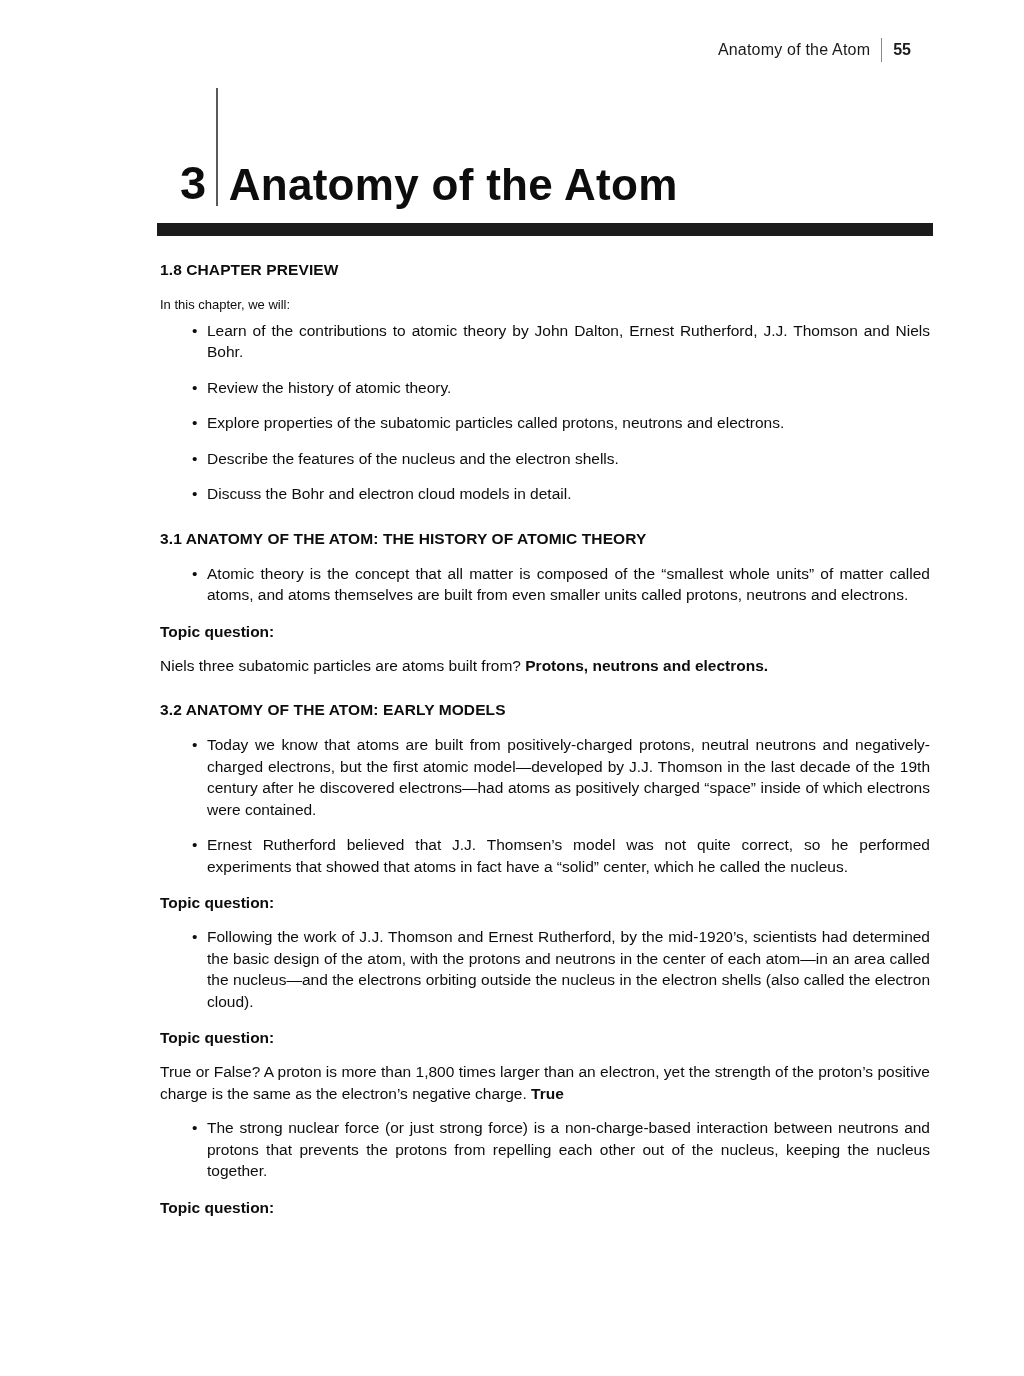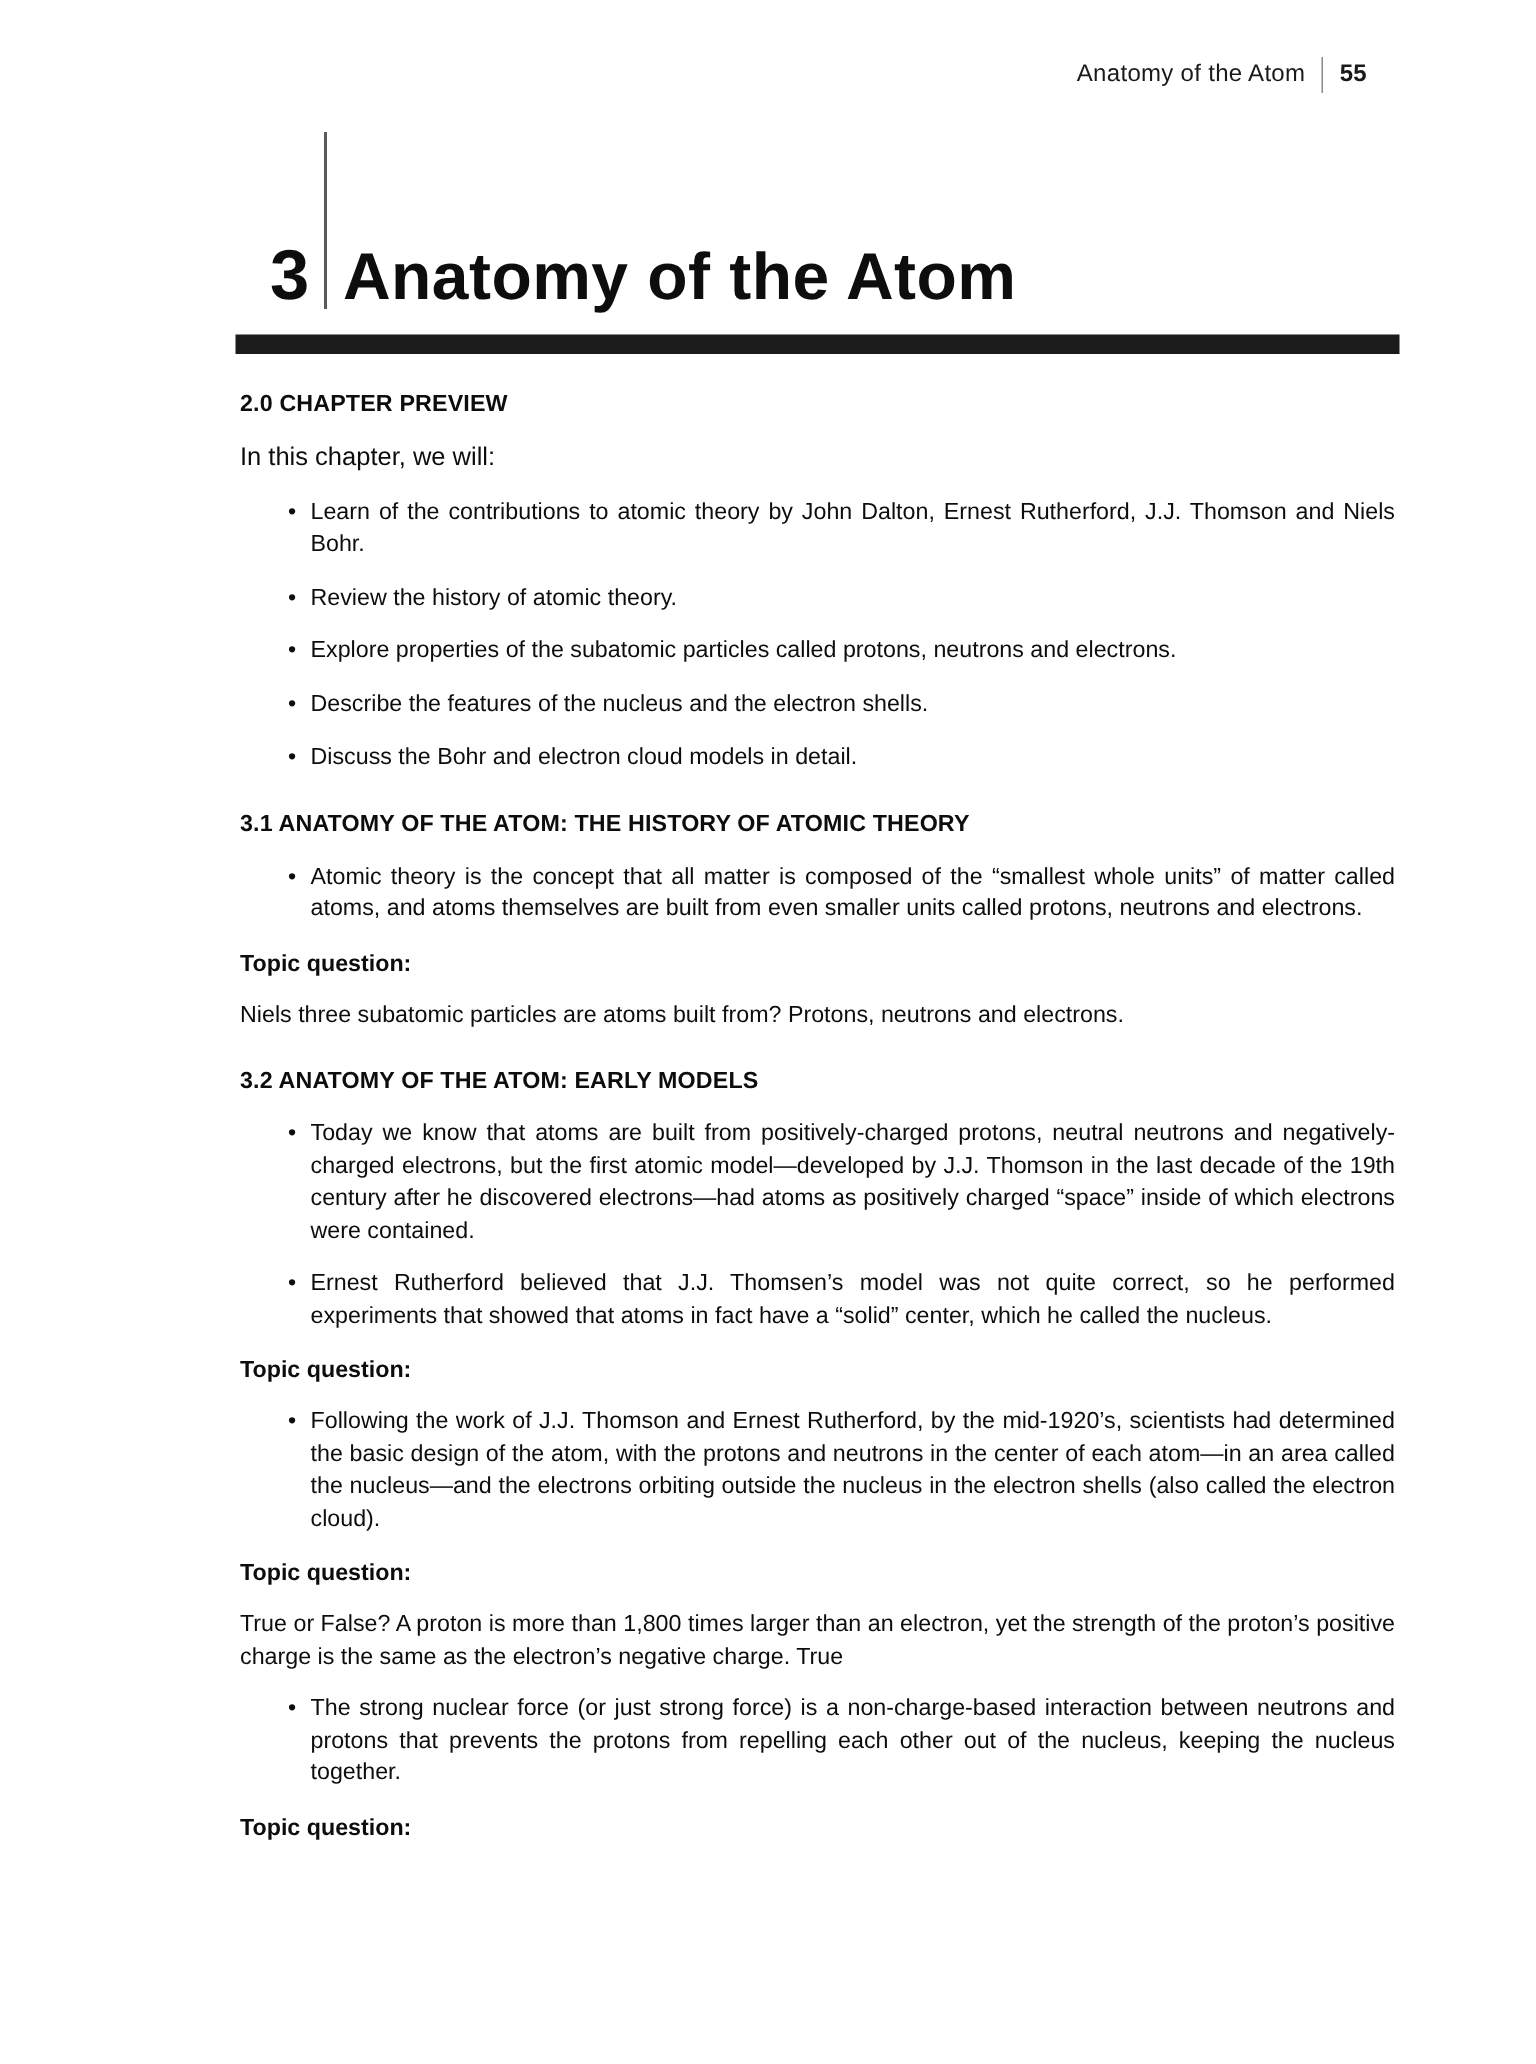--- a/index.html
+++ b/index.html
@@ -81,23 +81,23 @@
   }
 
   
   .section-heading {
     font-size: 15.5px;
     font-weight: bold;
     margin: 25px 0 15px 0;
     letter-spacing: 0.1px;
   }
   .body-text {
-    font-size: 17px;
+    font-size: 13px;
     line-height: 21.5px;
-    margin: 0 0 15px 0;
+    margin: 0 0 4px 0;
   }
   ul.bullets {
     list-style: none;
     margin: 0 0 2px 0;
     padding: 0 0 0 47px;
   }
   ul.bullets li {
     position: relative;
     font-size: 15.5px;
     line-height: 21.5px;
@@ -114,21 +114,21 @@
     font-size: 15.5px;
     font-weight: bold;
     margin: 17px 0 14px 0;
   }
   .topic-q {
     font-size: 15.5px;
     line-height: 21.5px;
     margin: 0 0 13px 0;
     text-align: justify;
   }
-  .answer { font-weight: normal; }
+  .answer { font-weight: bold; }
 </style>
 </head>
 <body>
 
 <div class="page">
 
   <div class="page-header">
     <span class="running-title">Anatomy of the Atom</span>
     <span class="hdr-divider"></span>
     <span class="page-num">55</span>
@@ -137,21 +137,21 @@
   <div class="content">
 
     <div class="chapter-head">
       <span class="ch-num">3</span>
       <span class="ch-rule"></span>
       <h1 class="ch-title">Anatomy of the Atom</h1>
     </div>
     <div class="title-bar"></div>
 
     <section>
-      <h2 class="section-heading">2.0 CHAPTER PREVIEW</h2>
+      <h2 class="section-heading">1.8 CHAPTER PREVIEW</h2>
       <p class="body-text">In this chapter, we will:</p>
       <ul class="bullets">
         <li>Learn of the contributions to atomic theory by John Dalton, Ernest Rutherford, J.J. Thomson and Niels Bohr.</li>
         <li>Review the history of atomic theory.</li>
         <li>Explore properties of the subatomic particles called protons, neutrons and electrons.</li>
         <li>Describe the features of the nucleus and the electron shells.</li>
         <li>Discuss the Bohr and electron cloud models in detail.</li>
       </ul>
     </section>
 

